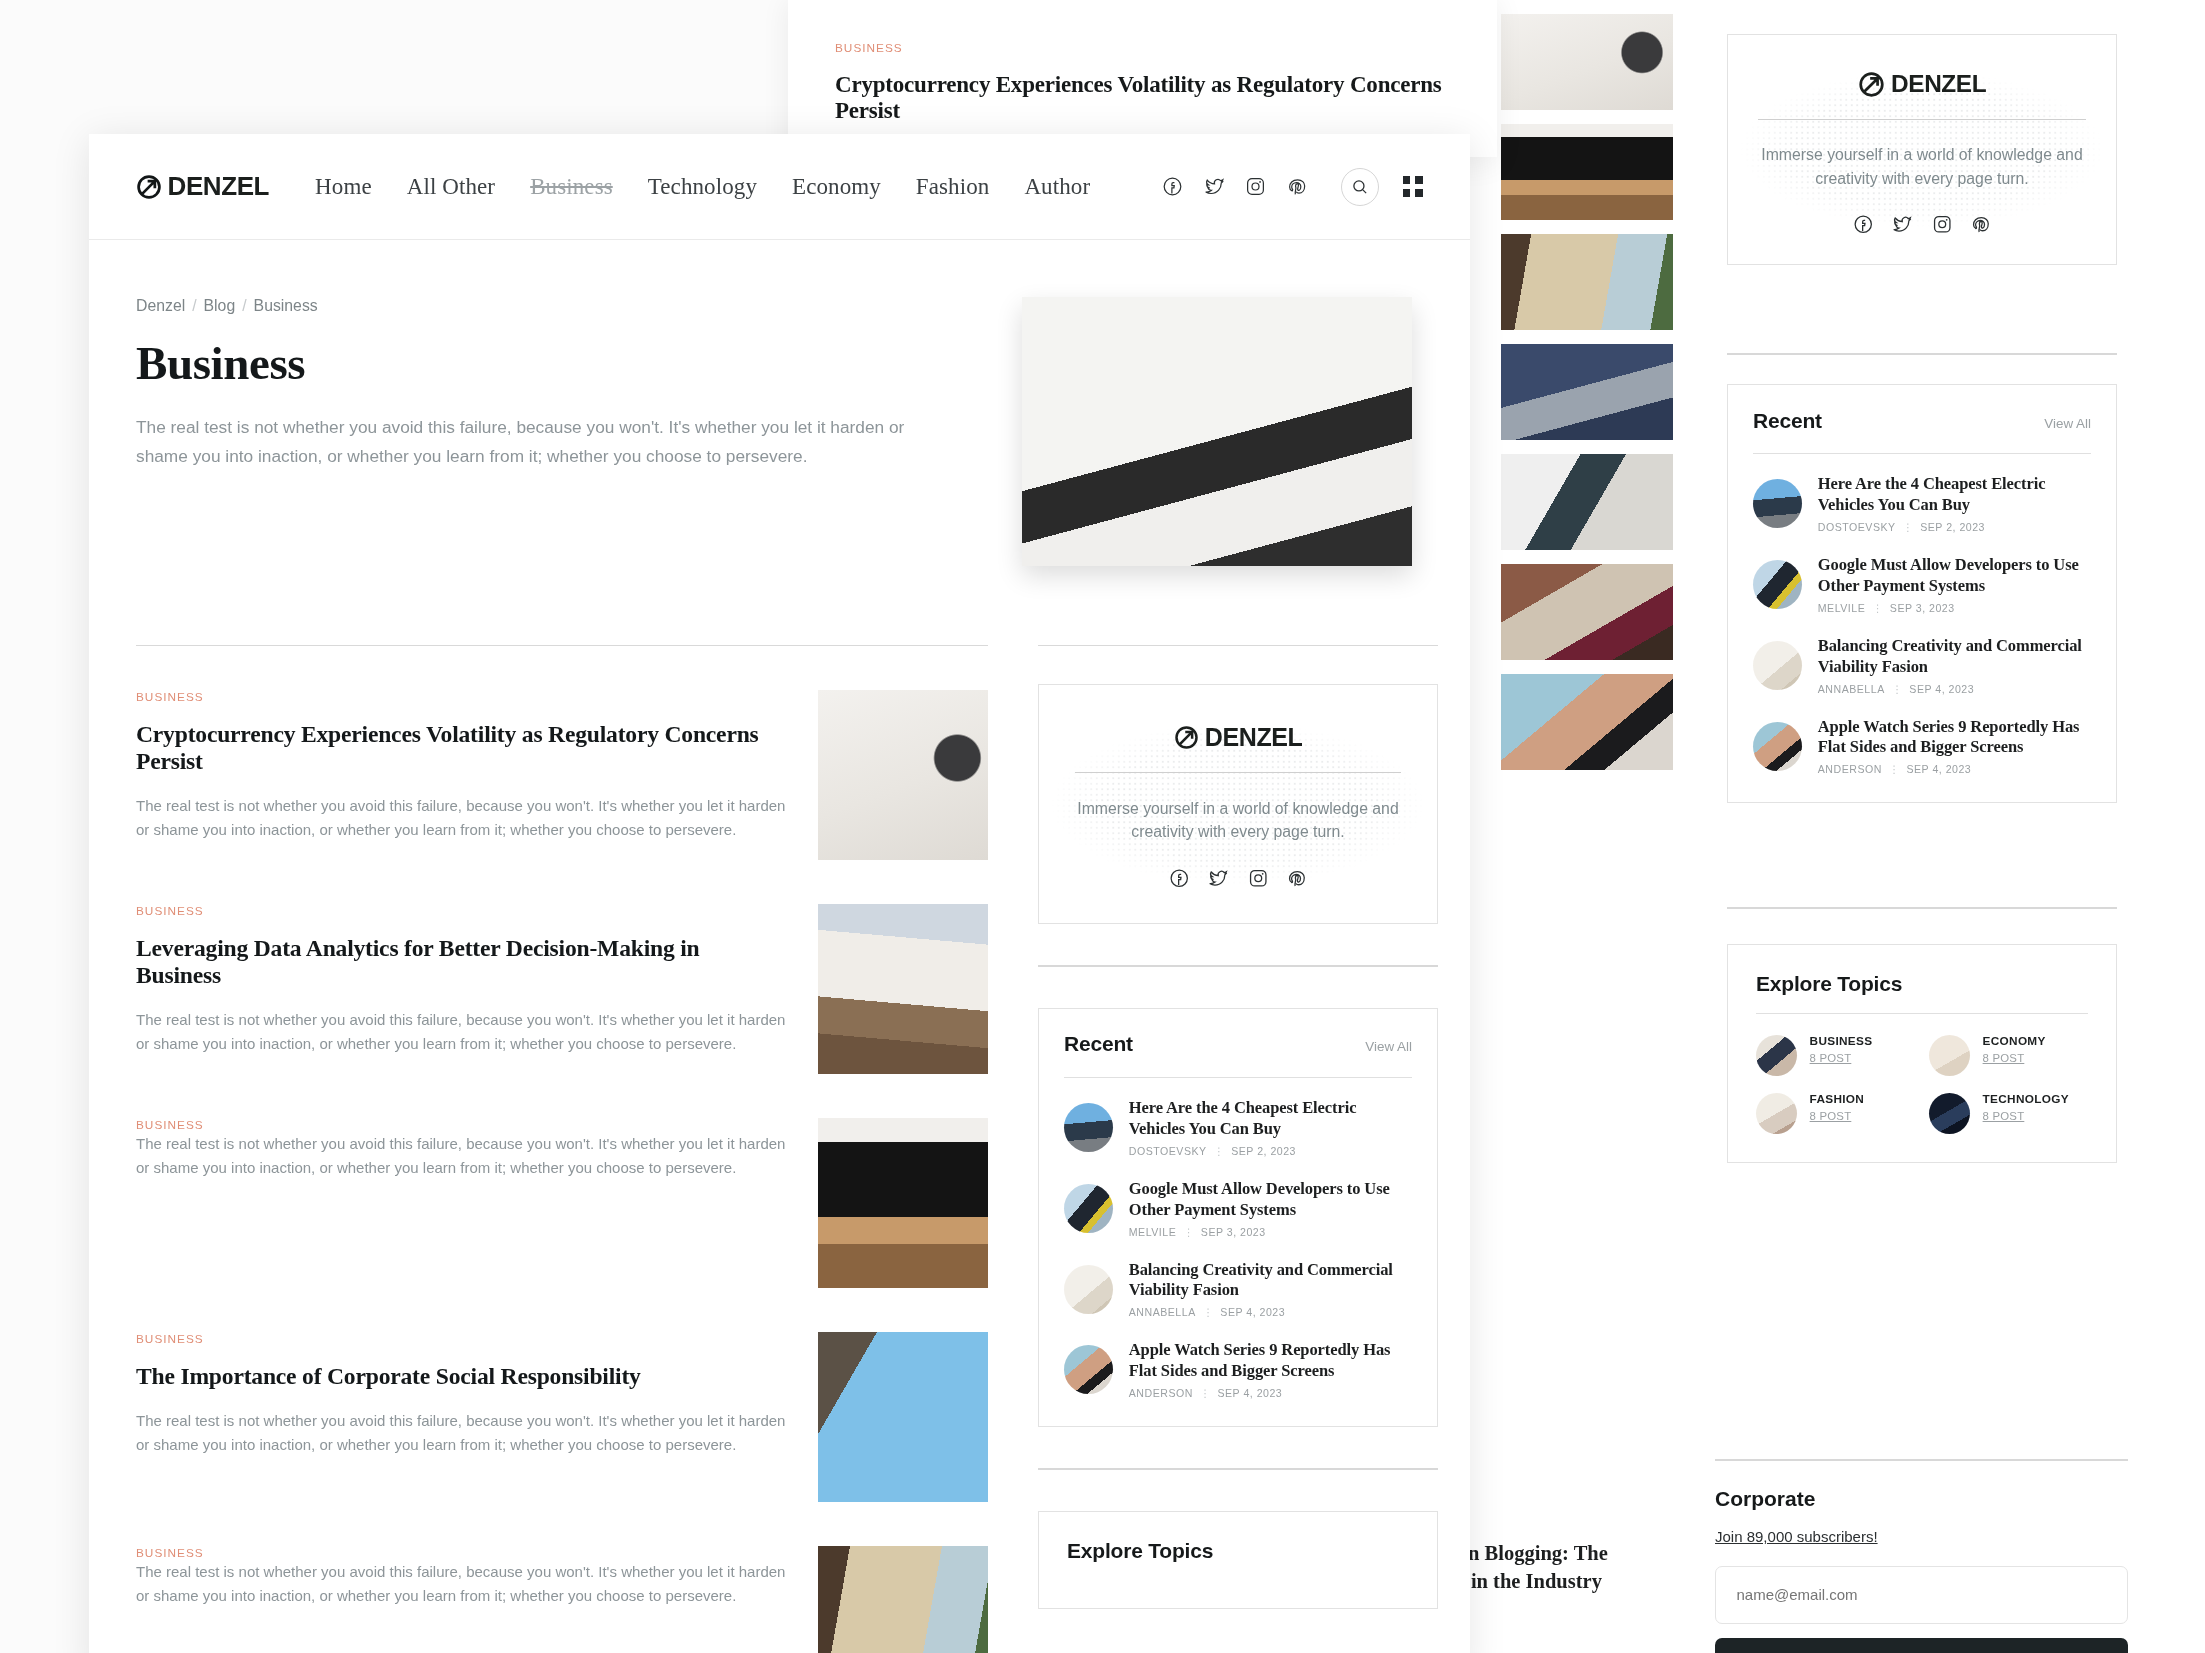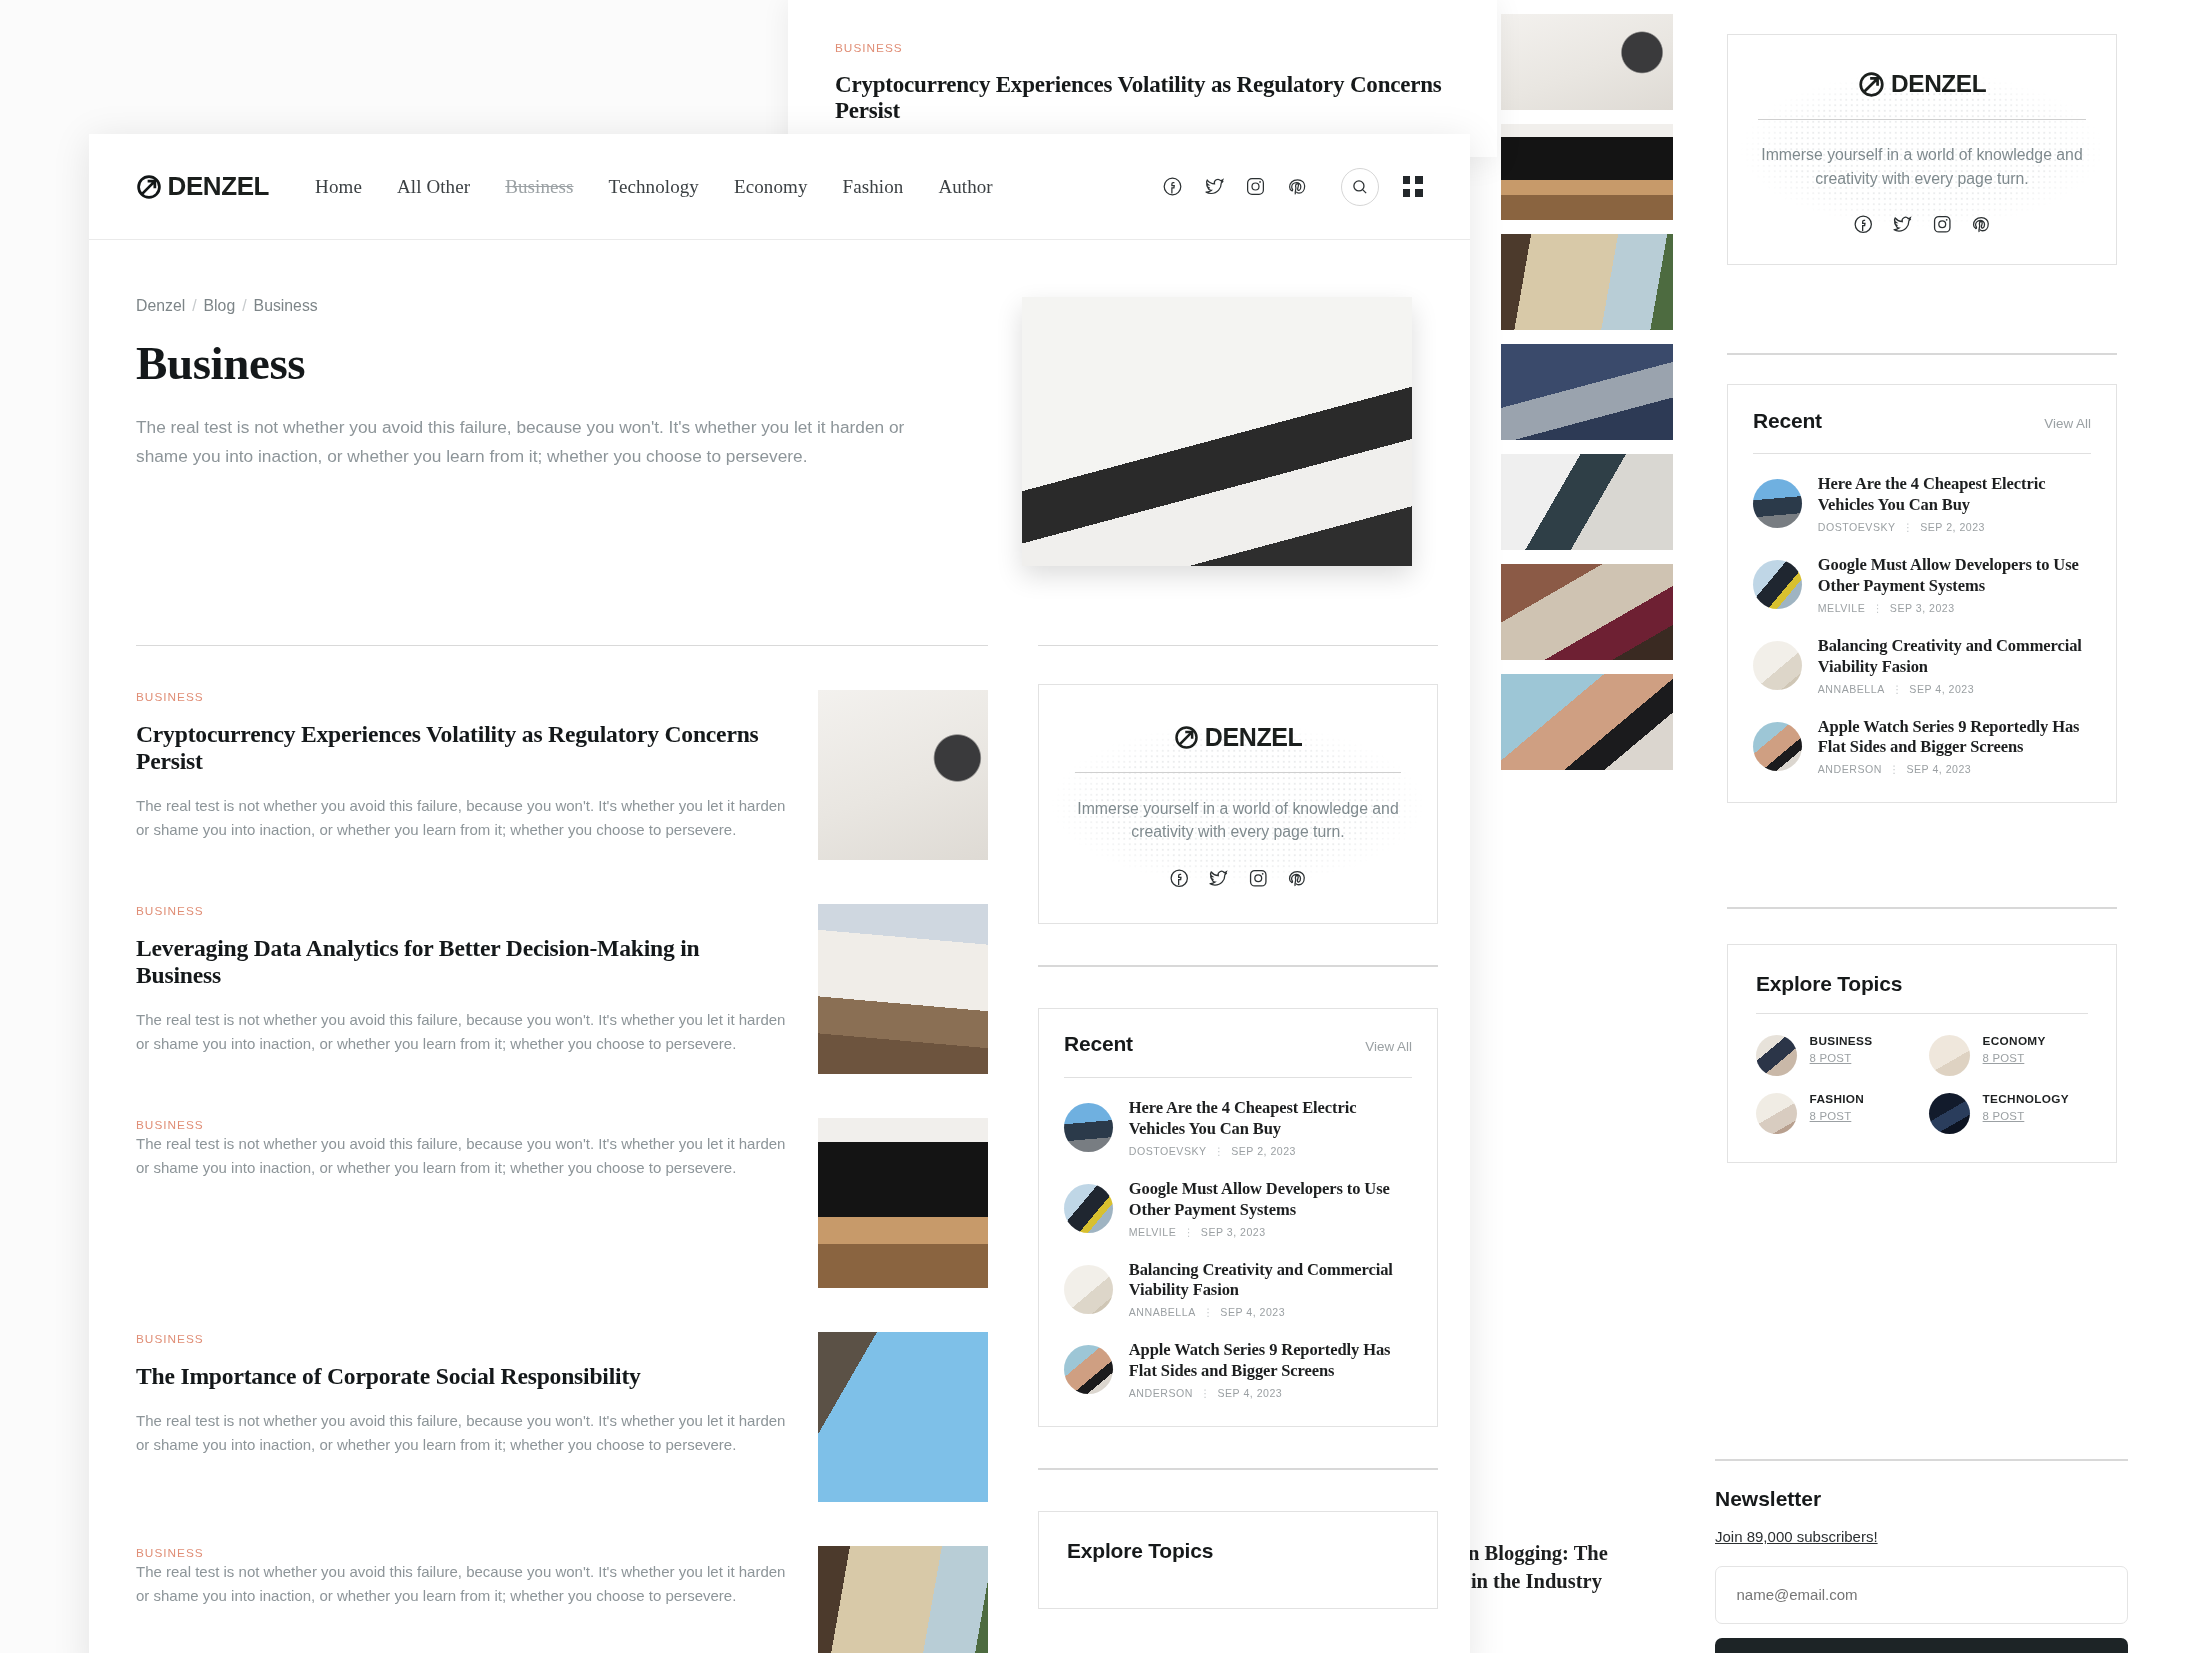--- a/index.html
+++ b/index.html
@@ -143,21 +143,21 @@
   
   #hdr {
     height: 106px; border-bottom: 0.8px solid #eaeaea;
     display: flex; align-items: center; padding: 0 47px;
   }
   #hdr .brand { display: flex; align-items: center; gap: 5.5px; margin-right: 46px; }
   #hdr .brand .logo-mark { width: 26px; height: 26px; }
   #hdr .brand .logo-text { font-size: 26px; }
   nav.mainnav { display: flex; align-items: center; gap: 35px; }
   nav.mainnav a {
-    font-family: "Liberation Serif", serif; font-size: 19px; color: #3c4144;
+    font-family: "Liberation Serif", serif; font-size: 23px; color: #3c4144;
     text-decoration: none; letter-spacing: 0.1px;
   }
   nav.mainnav a.active { color: #9ca2a5; text-decoration: line-through; }
   #hdr .spacer { flex: 1; }
   #hdr .hsocial { display: flex; gap: 20.5px; align-items: center; }
   #hdr .hsocial svg { width: 21px; height: 21px; display: block; }
   .search-btn {
     width: 38px; height: 38px; border-radius: 50%; border: 0.8px solid #d6d6d6;
     display: flex; align-items: center; justify-content: center; margin-left: 33px;
     background: #fff;
@@ -409,21 +409,21 @@
             </div>
         </div>
       </div>
     </div>
   </div>
 </div>
 
 <div class="hr-thick bg-widget" style="left:1715px; top:1459px; width:413px;"></div>
 
 <div class="bg-widget" style="left:1715px; top:1487px; width:413px;">
-  <div class="nl-title">Newsletter</div>
+  <div class="nl-title">Corporate</div>
   <div class="nl-sub">Join 89,000 subscribers!</div>
   <input class="nl-input" type="text" placeholder="name@email.com" style="">
   <button class="nl-btn"></button>
 </div>
 
 <div id="bg-partial-title">Fashion Blogging: The<br>encers in the Industry</div>
 
 <div id="mid-float">
   <div class="inner">
     <div class="cat-tag">BUSINESS</div>

